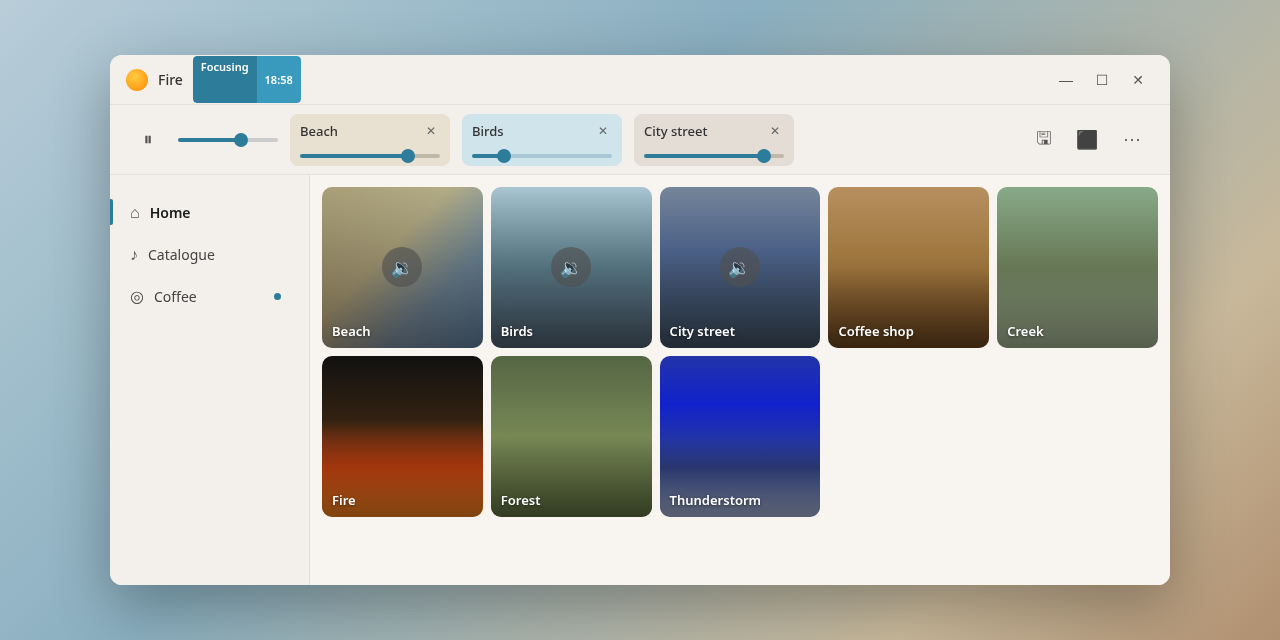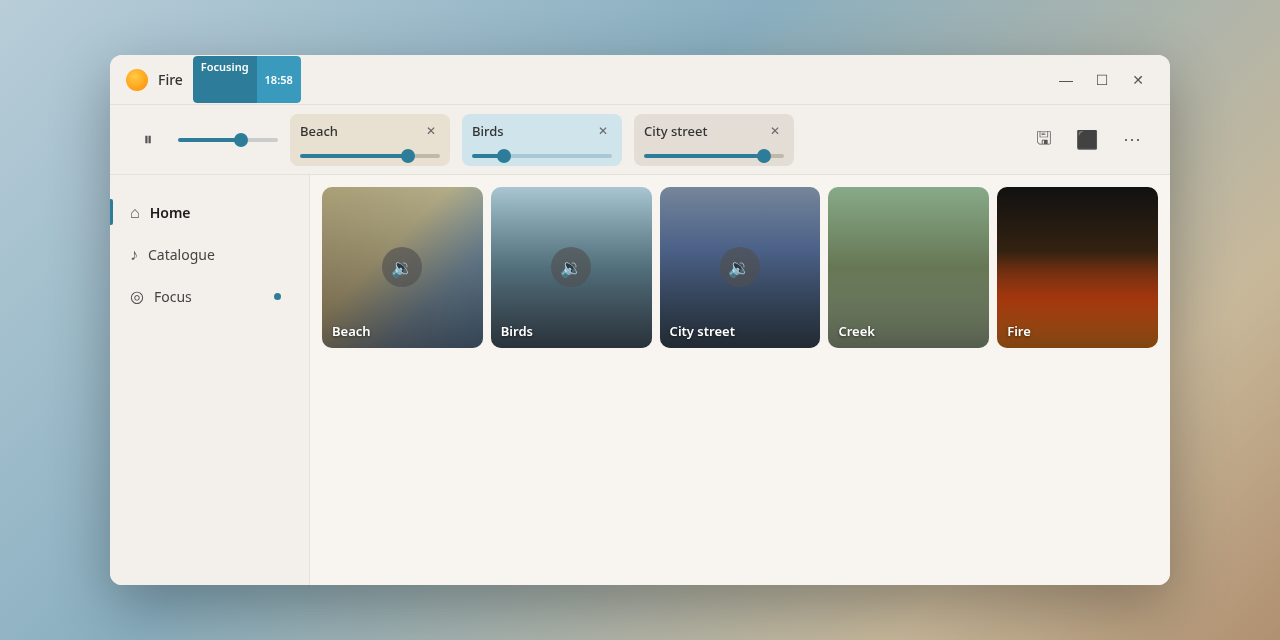--- a/index.html
+++ b/index.html
@@ -392,21 +392,21 @@
       <div class="nav-item active">
         <span class="nav-icon">⌂</span>
         <span>Home</span>
       </div>
       <div class="nav-item">
         <span class="nav-icon">♪</span>
         <span>Catalogue</span>
       </div>
       <div class="nav-item">
         <span class="nav-icon">◎</span>
-        <span>Focus</span>
+        <span>Coffee</span>
         <span class="nav-dot"></span>
       </div>
     </nav>
 
     <div class="grid-area">
       <div class="sound-grid">
 
         <div class="sound-tile active">
           <div class="tile-bg tile-beach"></div>
           <div class="tile-overlay"></div>
@@ -419,27 +419,42 @@
           <div class="speaker-icon">🔉</div>
           <span class="tile-label">Birds</span>
         </div>
         <div class="sound-tile active">
           <div class="tile-bg tile-citystreet"></div>
           <div class="tile-overlay"></div>
           <div class="speaker-icon">🔉</div>
           <span class="tile-label">City street</span>
         </div>
         <div class="sound-tile">
+          <div class="tile-bg tile-coffeeshop"></div>
+          <div class="tile-overlay"></div>
+          <span class="tile-label">Coffee shop</span>
+        </div>
+        <div class="sound-tile">
           <div class="tile-bg tile-creek"></div>
           <div class="tile-overlay"></div>
           <span class="tile-label">Creek</span>
         </div>
 
         <div class="sound-tile">
           <div class="tile-bg tile-fire"></div>
           <div class="tile-overlay"></div>
           <span class="tile-label">Fire</span>
         </div>
+        <div class="sound-tile">
+          <div class="tile-bg tile-forest"></div>
+          <div class="tile-overlay"></div>
+          <span class="tile-label">Forest</span>
+        </div>
+        <div class="sound-tile">
+          <div class="tile-bg tile-storm"></div>
+          <div class="tile-overlay"></div>
+          <span class="tile-label">Thunderstorm</span>
+        </div>
 
       </div>
     </div>
   </div>
 </div>
 
 </body></html>

